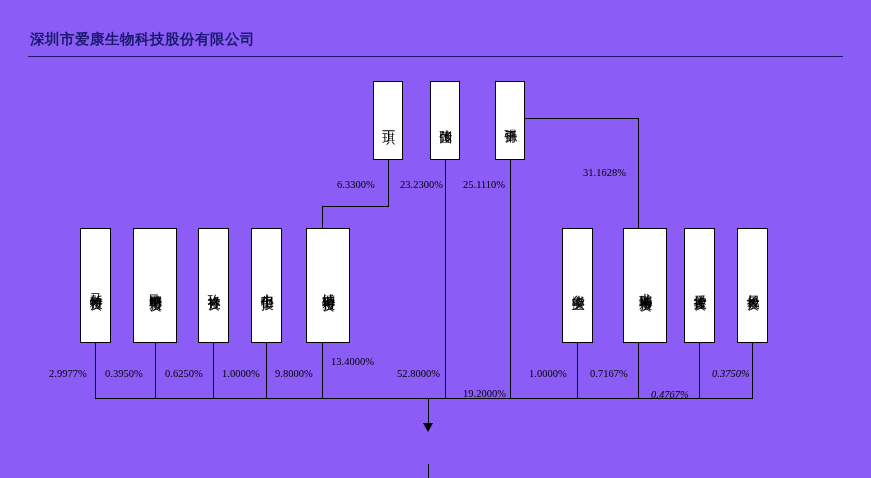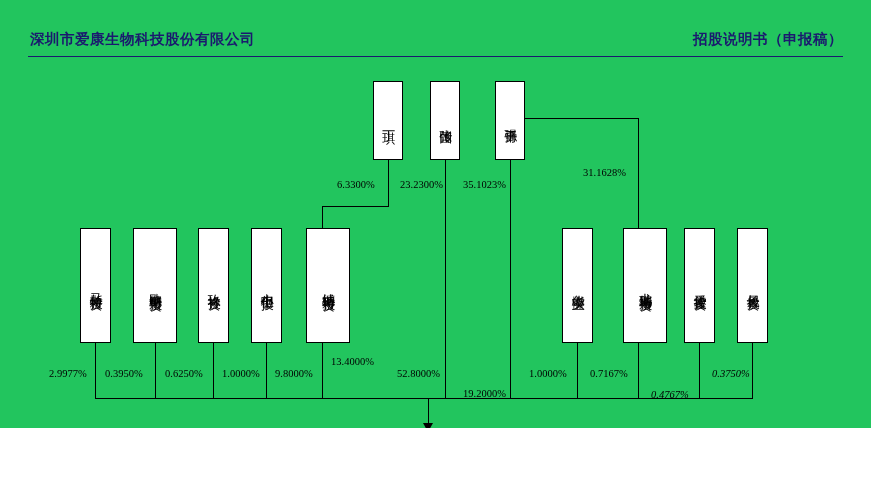--- a/index.html
+++ b/index.html
@@ -7,23 +7,23 @@
     padding: 0;
     background: #ffffff;
   }
   body {
     font-family: "Liberation Serif", "DejaVu Serif", serif;
     color: #000000;
   }
   #page {
     position: relative;
     width: 871px;
-    height: 428px;
+    height: 478px;
     overflow: hidden;
-    background: #22c55e;
+    background: #8b5cf6;
   }
 
   
   #header {
     position: absolute;
     left: 0; top: 0;
     width: 871px;
     height: 58px;
   }
   #header-left {
@@ -105,21 +105,20 @@
     border-top: 9px solid #000000;
   }
 </style>
 </head>
 <body>
 
 <div id="page">
 
   <div id="header">
     <div id="header-left">深圳市爱康生物科技股份有限公司</div>
-    <div id="header-right">招股说明书（申报稿）</div>
     <div id="header-rule"></div>
   </div>
 
   <div class="box vbox" style="left:373px; top:81px; width:30px; height:79px;">
     <span>丁琪</span>
   </div>
   <div class="box vbox" style="left:430px; top:81px; width:30px; height:79px;">
     <span>张传国</span>
   </div>
   <div class="box vbox" style="left:495px; top:81px; width:30px; height:79px;">
@@ -132,21 +131,21 @@
 
   <div class="line vline" style="left:445px; top:160px; height:238px;"></div>
 
   <div class="line vline" style="left:510px; top:160px; height:238px;"></div>
 
   <div class="line hline" style="left:525px; top:118px; width:114px;"></div>
   <div class="line vline" style="left:638px; top:118px; height:111px;"></div>
 
   <div class="pct" style="left:337px; top:179px;">6.3300%</div>
   <div class="pct" style="left:400px; top:179px;">23.2300%</div>
-  <div class="pct" style="left:463px; top:179px;">35.1023%</div>
+  <div class="pct" style="left:463px; top:179px;">25.1110%</div>
   <div class="pct" style="left:583px; top:167px;">31.1628%</div>
 
   <div class="box vbox" style="left:80px; top:228px; width:31px; height:115px;">
     <span>马斯特投资</span>
   </div>
   <div class="box vbox" style="left:133px; top:228px; width:44px; height:115px;">
     <span>欧申纳斯投资</span>
   </div>
   <div class="box vbox" style="left:198px; top:228px; width:31px; height:115px;">
     <span>玖祥投资</span>
@@ -190,19 +189,16 @@
   <div class="pct" style="left:463px; top:368px;margin-top:20px;">19.2000%</div>
   <div class="pct" style="left:529px; top:368px;">1.0000%</div>
   <div class="pct" style="left:590px; top:368px;">0.7167%</div>
   <div class="pct" style="left:651px; top:389px;font-style:italic;">0.4767%</div>
   <div class="pct" style="left:712px; top:368px;font-style:italic;">0.3750%</div>
 
   <div class="line hline" style="left:95px; top:398px; width:658px;"></div>
   <div class="line vline" style="left:428px; top:398px; height:26px;"></div>
   <div class="arrow-down" style="left:423px; top:423px;"></div>
 
-  <div class="box hbox" style="left:362px; top:432px; width:132px; height:32px;">
-    <span>爱康生物</span>
-  </div>
 
   <div class="line vline" style="left:428px; top:464px; height:14px;"></div>
 
 </div>
 
 </body></html>

